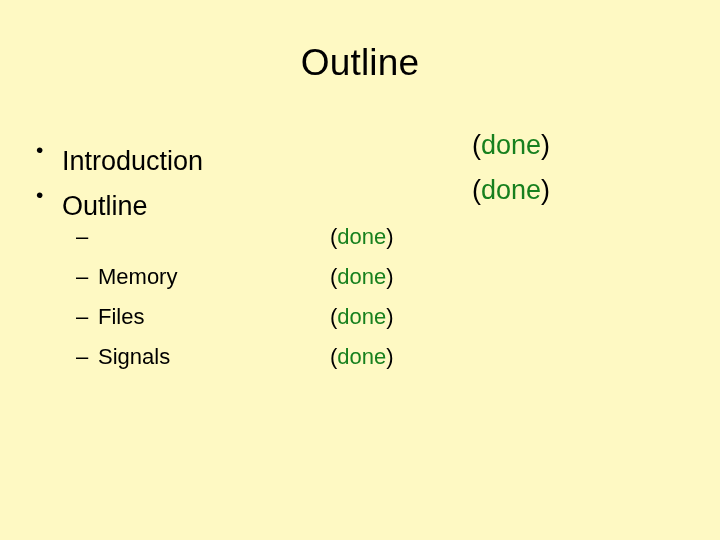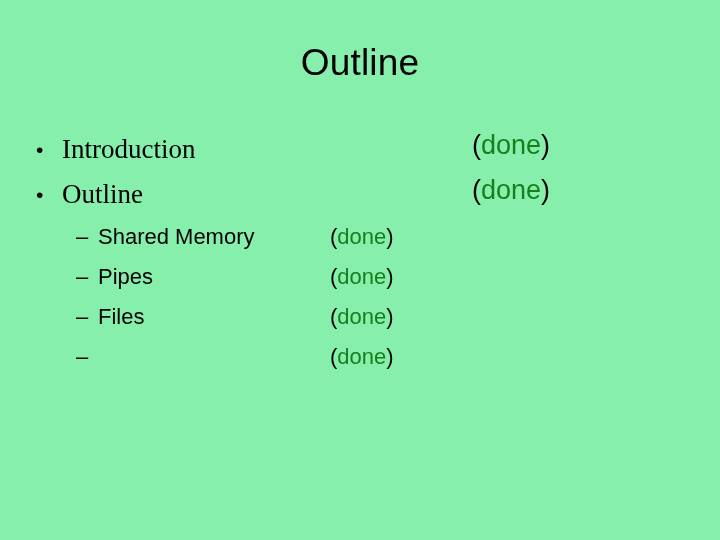--- a/index.html
+++ b/index.html
@@ -13,21 +13,21 @@
     font-family: "Liberation Sans", sans-serif;
     color: #000000;
     overflow: hidden;
     position: relative;
   }
 
   .slide {
     position: relative;
     width: 720px;
     height: 540px;
-    background: #86efac;
+    background: #fef9c3;
   }
 
   
   .slide-title {
     position: absolute;
     left: 0;
     top: 44px;
     width: 720px;
     text-align: center;
     font-size: 37px;
@@ -58,26 +58,25 @@
     left: 36px;
     top: 9px;
     width: 9px;
     font-size: 21px;
     line-height: 1;
     color: #000000;
   }
   .label-l1 {
     position: absolute;
     left: 62px;
-    top: 4px;
+    top: 16px;
     font-size: 27px;
     line-height: 1.15;
     white-space: nowrap;
     color: #000000;
-    font-family: Liberation Serif, serif;
   }
   .status-l1 {
     position: absolute;
     left: 472px;
     top: 0;
     font-size: 27px;
     line-height: 1.15;
     white-space: nowrap;
     color: #000000;
   }
@@ -140,35 +139,35 @@
     <div class="row-l1">
       <span class="bullet-l1">•</span>
       <span class="label-l1">Outline</span>
       <span class="status-l1"><span class="paren">(</span><span class="done-word">done</span><span class="paren">)</span></span>
     </div>
 
     <div style="height:4px"></div>
 
     <div class="row-l2">
       <span class="bullet-l2">–</span>
-      <span class="label-l2">Shared Memory</span>
       <span class="status-l2"><span class="paren">(</span><span class="done-word">done</span><span class="paren">)</span></span>
     </div>
 
     <div class="row-l2">
       <span class="bullet-l2">–</span>
-      <span class="label-l2">Pipes</span>
+      <span class="label-l2">Memory</span>
       <span class="status-l2"><span class="paren">(</span><span class="done-word">done</span><span class="paren">)</span></span>
     </div>
 
     <div class="row-l2">
       <span class="bullet-l2">–</span>
       <span class="label-l2">Files</span>
       <span class="status-l2"><span class="paren">(</span><span class="done-word">done</span><span class="paren">)</span></span>
     </div>
 
     <div class="row-l2">
       <span class="bullet-l2">–</span>
+      <span class="label-l2">Signals</span>
       <span class="status-l2"><span class="paren">(</span><span class="done-word">done</span><span class="paren">)</span></span>
     </div>
 
   </div>
 </div>
 
 </body></html>

